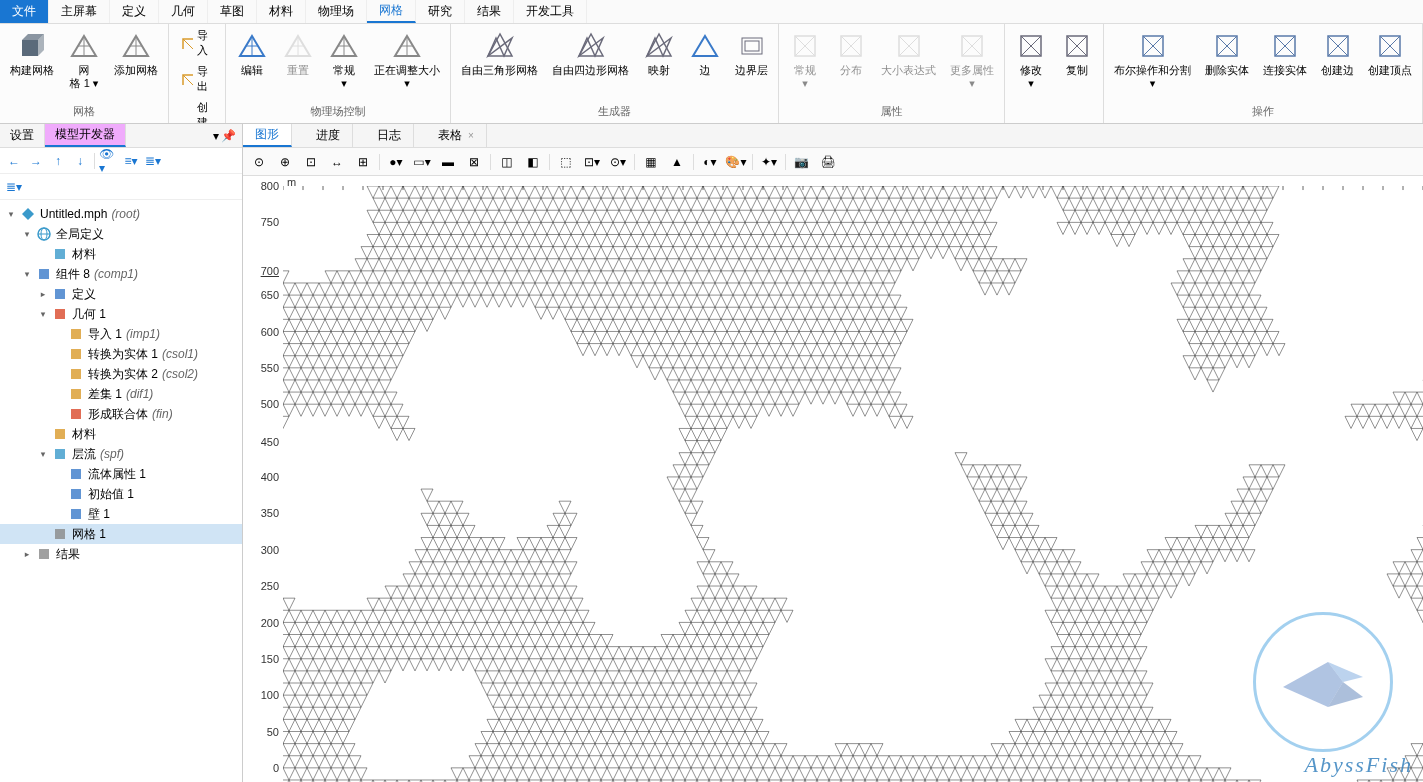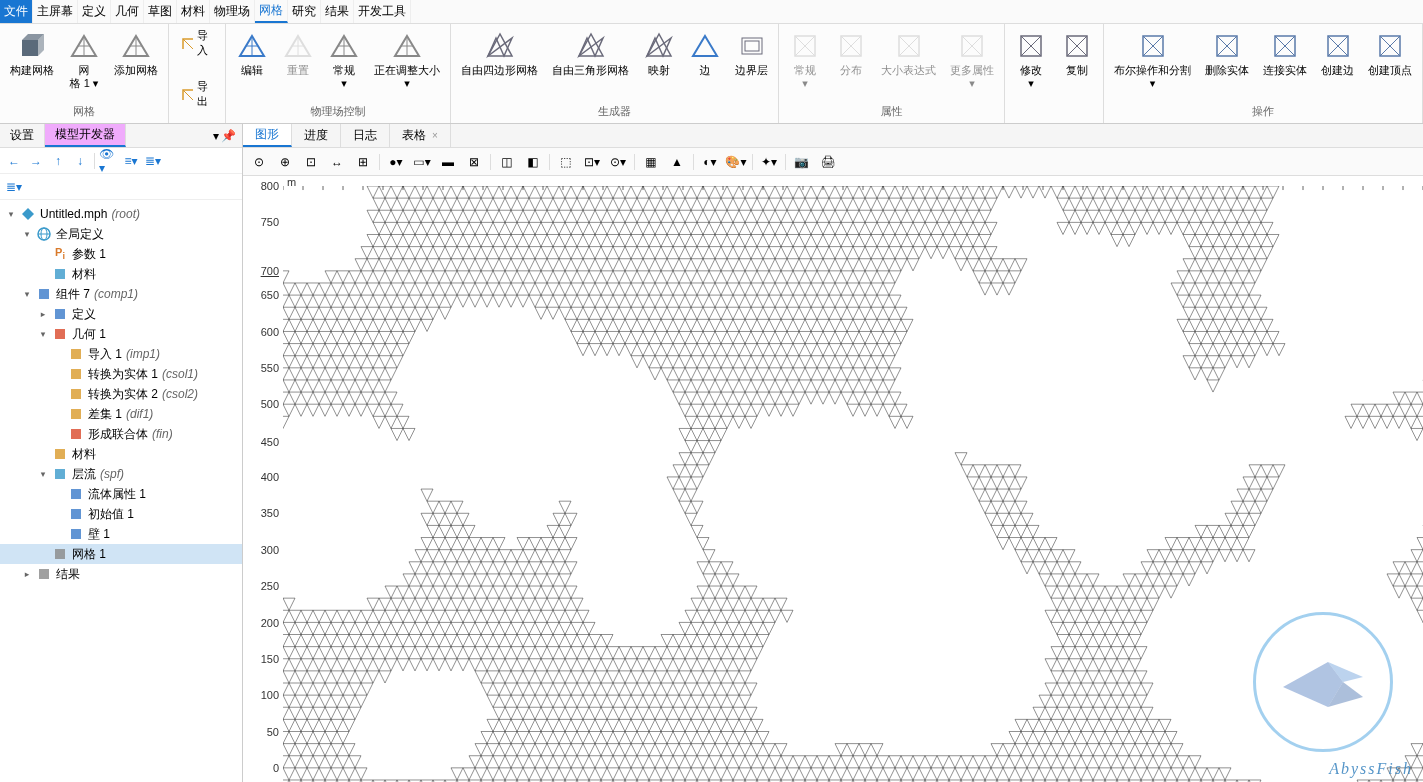--- a/index.html
+++ b/index.html
@@ -1,31 +1,31 @@
 <!DOCTYPE html>
 <html><head>
 <meta charset="utf-8">
 <style>
 * { margin: 0; padding: 0; box-sizing: border-box; font-family: "Microsoft YaHei", "Segoe UI", sans-serif; }
 body { width: 1423px; height: 782px; background: #fff; font-size: 12px; overflow: hidden; }
 
 .menubar { height: 24px; background: #fafafa; display: flex; align-items: stretch; border-bottom: 1px solid #ddd; }
-.menubar-item { padding: 0 4px; display: flex; align-items: center; cursor: pointer; border-right: 1px solid #eee; }
+.menubar-item { padding: 0 12px; display: flex; align-items: center; cursor: pointer; border-right: 1px solid #eee; }
 .menubar-item.active { background: #1976d2; color: #fff; }
 .menubar-item.selected { color: #1976d2; border-bottom: 2px solid #1976d2; }
 
 .ribbon { height: 100px; background: #fcfcfc; border-bottom: 1px solid #ccc; display: flex; overflow: hidden; }
 .ribbon-group { border-right: 1px solid #ddd; display: flex; flex-direction: column; padding: 2px 4px; }
 .ribbon-group-body { flex: 1; display: flex; align-items: flex-start; gap: 2px; }
 .ribbon-group-title { text-align: center; font-size: 11px; color: #666; padding: 2px 0; }
 .ribbon-btn { display: flex; flex-direction: column; align-items: center; padding: 4px 6px; cursor: pointer; min-width: 40px; border-radius: 2px; }
 .ribbon-btn .ic { width: 32px; height: 32px; display: flex; align-items: center; justify-content: center; }
 .ribbon-btn .lbl { font-size: 11px; text-align: center; line-height: 1.2; margin-top: 2px; white-space: pre; }
 .ribbon-btn.disabled { opacity: 0.45; }
-.ribbon-small { display: flex; flex-direction: column; gap: 17px; }
+.ribbon-small { display: flex; flex-direction: column; gap: 2px; }
 .ribbon-small-btn { display: flex; align-items: center; gap: 4px; padding: 2px 6px; cursor: pointer; font-size: 11px; }
 .ribbon-small-btn .ic { width: 16px; height: 16px; }
 
 .content { display: flex; height: calc(100% - 124px); }
 .sidebar { width: 243px; border-right: 1px solid #ccc; display: flex; flex-direction: column; overflow: hidden; }
 .side-tabs { height: 24px; display: flex; align-items: center; border-bottom: 1px solid #ddd; background: #f5f5f5; }
 .side-tab { padding: 0 10px; height: 100%; display: flex; align-items: center; cursor: pointer; border-right: 1px solid #ddd; }
 .side-tab.active { background: #f0abfc; border-bottom: 2px solid #1976d2; }
 .side-pin { margin-left: auto; padding: 0 6px; display: flex; align-items: center; gap: 2px; }
 .side-toolbar { height: 26px; display: flex; align-items: center; gap: 2px; padding: 0 4px; border-bottom: 1px solid #eee; }
@@ -34,34 +34,34 @@
 
 .tree { flex: 1; overflow-y: auto; padding: 4px 0; }
 .tree-row { display: flex; align-items: center; height: 20px; cursor: pointer; padding-right: 4px; white-space: nowrap; }
 .tree-row.sel { background: #d0e4f5; }
 .tree-tog { width: 10px; text-align: center; font-size: 9px; color: #666; flex-shrink: 0; }
 .tree-ic { width: 16px; height: 16px; margin: 0 4px; flex-shrink: 0; display: inline-flex; align-items: center; justify-content: center; }
 .tree-lbl { font-size: 12px; }
 .tree-sub { font-style: italic; color: #666; margin-left: 4px; }
 
 .main { flex: 1; display: flex; flex-direction: column; overflow: hidden; }
-.main-tabs { height: 24px; display: flex; border-bottom: 1px solid #ddd; background: #f5f5f5; }
+.main-tabs { height: 24px; display: flex; border-bottom: 1px solid #ddd; background: #f5f5f5; gap: 12px; }
 .main-tab { padding: 0 12px; height: 100%; display: flex; align-items: center; cursor: pointer; border-right: 1px solid #ddd; gap: 4px; }
 .main-tab.active { background: #fff; color: #1976d2; border-bottom: 2px solid #1976d2; }
 .tab-x { font-size: 10px; color: #999; margin-left: 2px; }
 .gfx-toolbar { height: 28px; display: flex; align-items: center; gap: 2px; padding: 0 4px; border-bottom: 1px solid #ddd; background: #fafafa; overflow: hidden; }
 .gbtn { width: 24px; height: 24px; display: flex; align-items: center; justify-content: center; cursor: pointer; border-radius: 2px; }
 .canvas-wrap { flex: 1; position: relative; background: #fff; overflow: hidden; }
 .canvas-area { position: absolute; left: 40px; top: 10px; right: 0; bottom: 0; }
 .yaxis { position: absolute; left: 0; top: 10px; width: 40px; height: calc(100% - 10px); }
 .ytick { position: absolute; right: 4px; font-size: 11px; color: #333; transform: translateY(-50%); }
 .axis-unit { position: absolute; left: 44px; top: 0; font-size: 11px; color: #333; }
 .mesh-viz { width: 100%; height: 100%; }
 
-.watermark { position: absolute; right: 10px; bottom: 4px; font-size: 16px; font-style: italic; font-family: "Times New Roman", serif; color: rgba(43,122,186,0.8); pointer-events: none; letter-spacing: 2px; }
+.watermark { position: absolute; right: 10px; bottom: 4px; font-size: 22px; font-style: italic; font-family: "Times New Roman", serif; color: rgba(43,122,186,0.8); pointer-events: none; letter-spacing: 2px; }
 .watermark-circle { position: absolute; right: 30px; bottom: 30px; width: 140px; height: 140px; border: 3px solid rgba(50,150,220,0.45); border-radius: 50%; pointer-events: none; }
 .watermark-fish { position: absolute; right: 50px; bottom: 60px; pointer-events: none; opacity: 0.7; }
 </style>
 </head>
 <body>
 
 <div class="menubar" id="menubar">
     <div class="menubar-item active">文件</div>
     <div class="menubar-item">主屏幕</div>
     <div class="menubar-item">定义</div>
@@ -191,30 +191,30 @@
     </div>
     <div class="ribbon-group">
       <div class="ribbon-group-body">
         <div class="ribbon-btn">
           <span class="ic">
             <svg width="28" height="28">
               <polygon points="2,24 10,6 18,24 26,6" fill="none" stroke="#6a6a7a" stroke-width="1.5"></polygon>
               <polygon points="2,24 14,2 26,24" fill="none" stroke="#6a6a7a" stroke-width="1.5"></polygon>
             </svg>
           </span>
-          <span class="lbl">自由四边形网格</span>
+          <span class="lbl">自由三角形网格</span>
         </div>
         <div class="ribbon-btn">
           <span class="ic">
             <svg width="28" height="28">
               <polygon points="2,24 10,6 18,24 26,6" fill="none" stroke="#6a6a7a" stroke-width="1.5"></polygon>
               <polygon points="2,24 14,2 26,24" fill="none" stroke="#6a6a7a" stroke-width="1.5"></polygon>
             </svg>
           </span>
-          <span class="lbl">自由三角形网格</span>
+          <span class="lbl">自由四边形网格</span>
         </div>
         <div class="ribbon-btn">
           <span class="ic">
             <svg width="28" height="28">
               <polygon points="2,24 10,6 18,24 26,6" fill="none" stroke="#6a6a7a" stroke-width="1.5"></polygon>
               <polygon points="2,24 14,2 26,24" fill="none" stroke="#6a6a7a" stroke-width="1.5"></polygon>
             </svg>
           </span>
           <span class="lbl">映射</span>
         </div>
@@ -410,43 +410,35 @@
               <ellipse cx="7" cy="7" rx="3" ry="6" fill="none" stroke="#3a9acb"></ellipse>
               <line x1="1" y1="7" x2="13" y2="7" stroke="#3a9acb"></line>
             </svg>
           </span>
           <span class="tree-lbl">全局定义</span>
         </div>
         <div class="tree-row">
           <span style="width:38px;flex-shrink:0"></span>
           <span class="tree-tog"></span>
           <span class="tree-ic">
-            <span style="color:#d97a2b;font-weight:bold;font-size:11px">P<sub>i</sub></span>
-          </span>
-          <span class="tree-lbl">参数 1</span>
-        </div>
-        <div class="tree-row">
-          <span style="width:38px;flex-shrink:0"></span>
-          <span class="tree-tog"></span>
-          <span class="tree-ic">
             <svg width="14" height="14">
               <rect x="2" y="2" width="10" height="10" fill="#3a9acb" opacity="0.8"></rect>
             </svg>
           </span>
           <span class="tree-lbl">材料</span>
         </div>
         <div class="tree-row">
           <span style="width:22px;flex-shrink:0"></span>
           <span class="tree-tog">▾</span>
           <span class="tree-ic">
             <svg width="14" height="14">
               <rect x="2" y="2" width="10" height="10" fill="#3a7ac9" opacity="0.8"></rect>
             </svg>
           </span>
-          <span class="tree-lbl">组件 7</span>
+          <span class="tree-lbl">组件 8</span>
           <span class="tree-sub">(comp1)</span>
         </div>
         <div class="tree-row">
           <span style="width:38px;flex-shrink:0"></span>
           <span class="tree-tog">▸</span>
           <span class="tree-ic">
             <svg width="14" height="14">
               <rect x="2" y="2" width="10" height="10" fill="#3a7ac9" opacity="0.8"></rect>
             </svg>
           </span>

